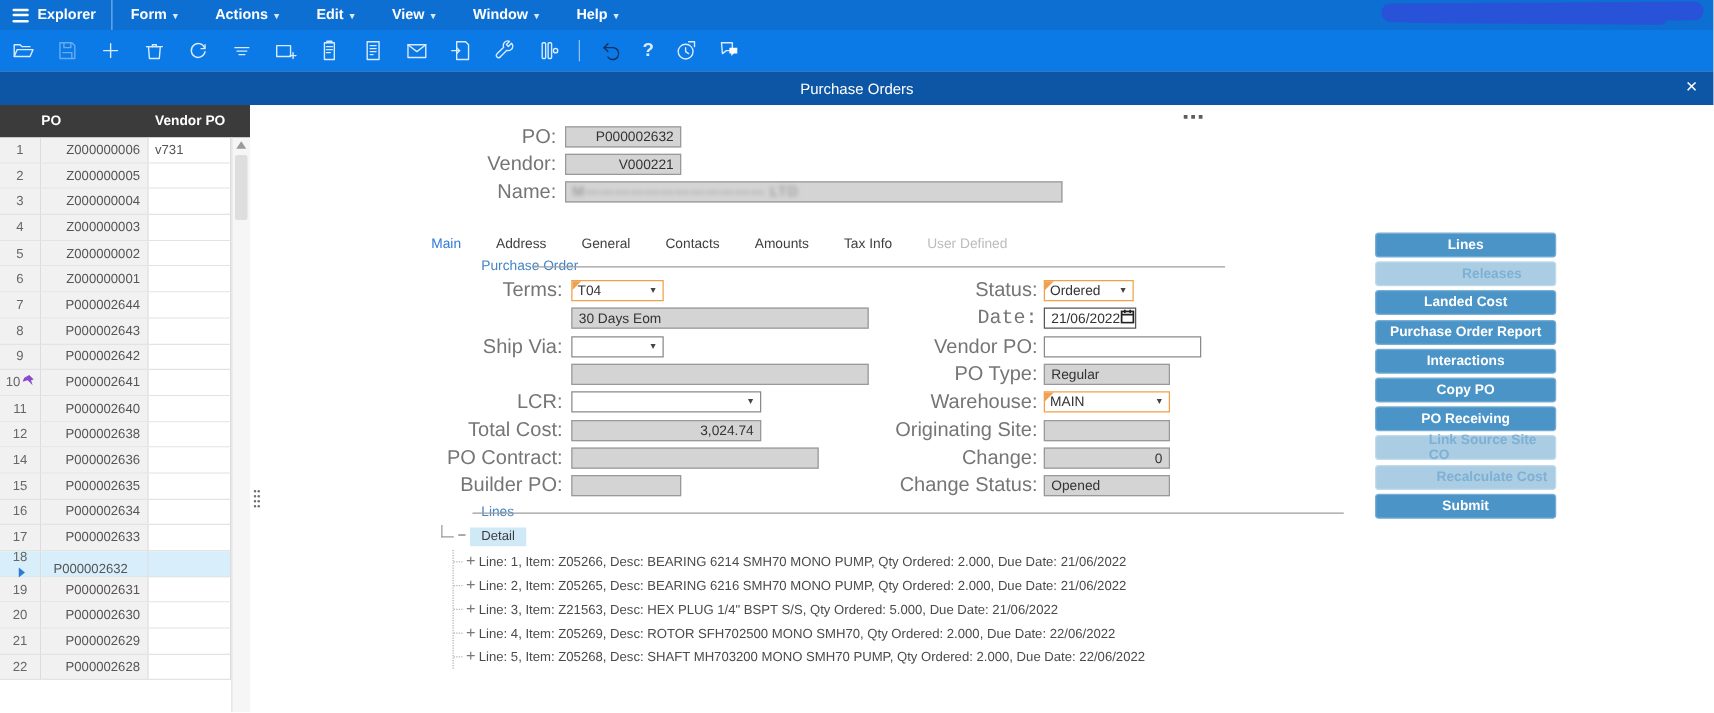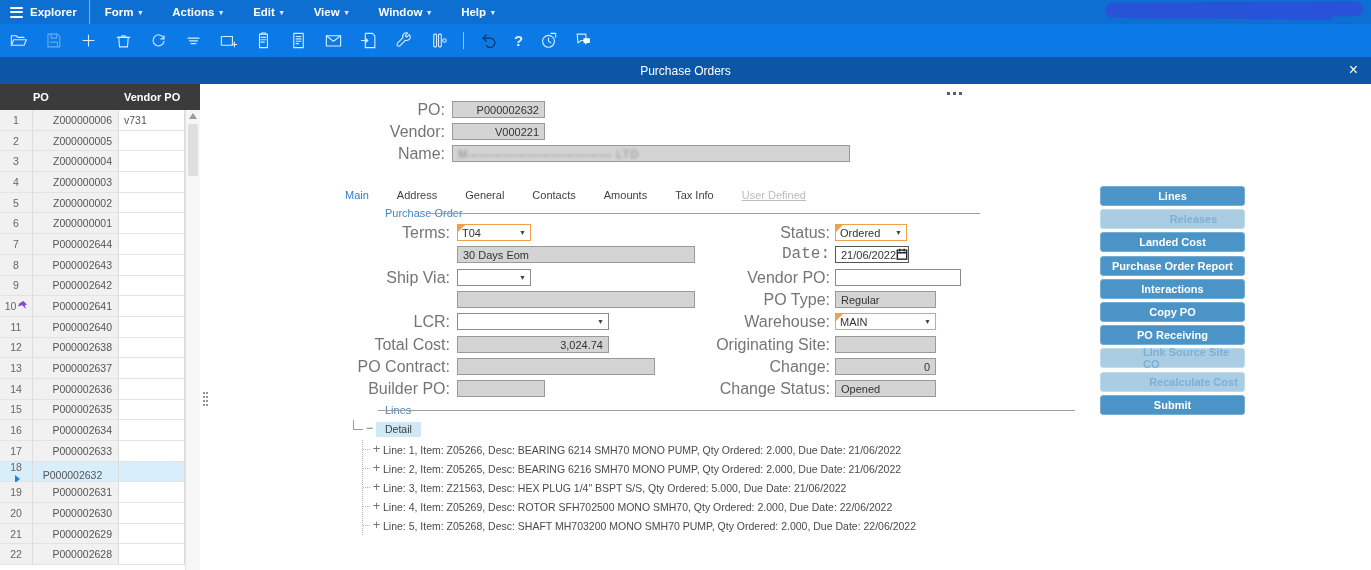--- a/index.html
+++ b/index.html
@@ -70,21 +70,21 @@
   .wht{background:#fff;border:1px solid #8a8a8a;}
   .blurred{filter:blur(1.8px);color:#8a8a8a;letter-spacing:1px;white-space:nowrap;overflow:hidden;}
 
   .more{position:absolute;left:947px;top:92px;display:flex;gap:3px;cursor:default;}
   .more i{width:3px;height:3px;background:#5d5d5d;}
 
   
   .tabs{position:absolute;left:345px;top:189px;display:flex;gap:28px;font-size:11px;color:#3f3f3f;}
   .tab{cursor:default;}
   .tab.active{color:#2f7cd6;}
-  .tab.disabled{color:#bcbcbc;text-decoration:underline;}
+  .tab.disabled{color:#bcbcbc;}
   .sect{position:absolute;font-size:11px;color:#4684c4;margin-left:40px;}
   .sectline{position:absolute;height:1px;background:#9d9d9d;}
 
   
   .combo{position:absolute;height:17px;background:#fff;border:1px solid #8a8a8a;box-sizing:border-box;
          font-size:11px;color:#333;display:flex;align-items:center;padding-left:4px;}
   .combo .arr{margin-left:auto;padding-right:4px;font-size:7px;color:#444;}
   .mod{border-color:#efa049;}
   .mod:before{content:"";position:absolute;left:0;top:0;border-top:7px solid #f0a14f;
               border-right:7px solid transparent;}
@@ -353,27 +353,20 @@
         </div>
         <div class="grow">
           <div class="cell c-num">
             <span>12</span>
           </div>
           <div class="cell c-po">P000002638</div>
           <div class="cell c-vpo"></div>
         </div>
         <div class="grow">
           <div class="cell c-num">
-            <span>13</span>
-          </div>
-          <div class="cell c-po">P000002637</div>
-          <div class="cell c-vpo"></div>
-        </div>
-        <div class="grow">
-          <div class="cell c-num">
             <span>14</span>
           </div>
           <div class="cell c-po">P000002636</div>
           <div class="cell c-vpo"></div>
         </div>
         <div class="grow">
           <div class="cell c-num">
             <span>15</span>
           </div>
           <div class="cell c-po">P000002635</div>

